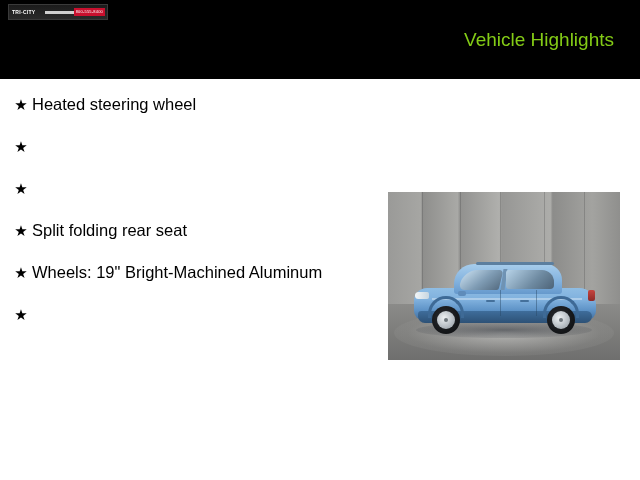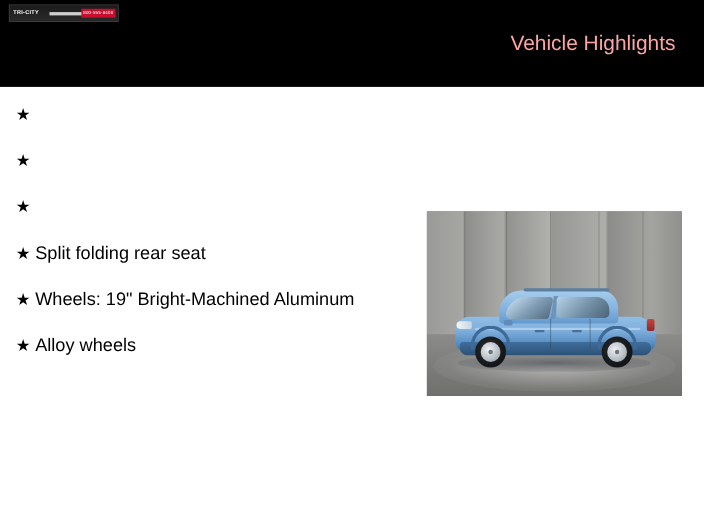--- a/index.html
+++ b/index.html
@@ -67,21 +67,21 @@
     font-size: 4px;
     line-height: 6px;
     padding: 1px 2px;
     white-space: nowrap;
     letter-spacing: 0.2px;
   }
   .header-title {
     position: absolute;
     right: 26px;
     top: 28px;
-    color: #fca5a5;
+    color: #84cc16;
     font-size: 19px;
     line-height: 24px;
     white-space: nowrap;
   }
   
   .content {
     position: absolute;
     left: 0;
     top: 79px;
     width: 640px;
@@ -345,38 +345,38 @@
       <span class="logo-badge">800-555-8400</span>
     </div>
     <div class="header-title">Vehicle Highlights</div>
   </div>
 
   <div class="content">
 
     <div class="features">
       <div class="feature">
         <span class="bullet">★</span>
+        <span class="feature-label">Heated steering wheel</span>
       </div>
       <div class="feature">
         <span class="bullet">★</span>
       </div>
       <div class="feature">
         <span class="bullet">★</span>
       </div>
       <div class="feature">
         <span class="bullet">★</span>
         <span class="feature-label">Split folding rear seat</span>
       </div>
       <div class="feature">
         <span class="bullet">★</span>
         <span class="feature-label">Wheels: 19" Bright-Machined Aluminum</span>
       </div>
       <div class="feature">
         <span class="bullet">★</span>
-        <span class="feature-label">Alloy wheels</span>
       </div>
     </div>
 
     <div class="vehicle-photo">
       <div class="photo-wall">
         <span class="photo-wall-seam" style="left:34px;"></span>
         <span class="photo-wall-seam" style="left:72px;"></span>
         <span class="photo-wall-seam" style="left:112px;"></span>
         <span class="photo-wall-seam" style="left:156px;"></span>
         <span class="photo-wall-seam" style="left:196px;"></span>

